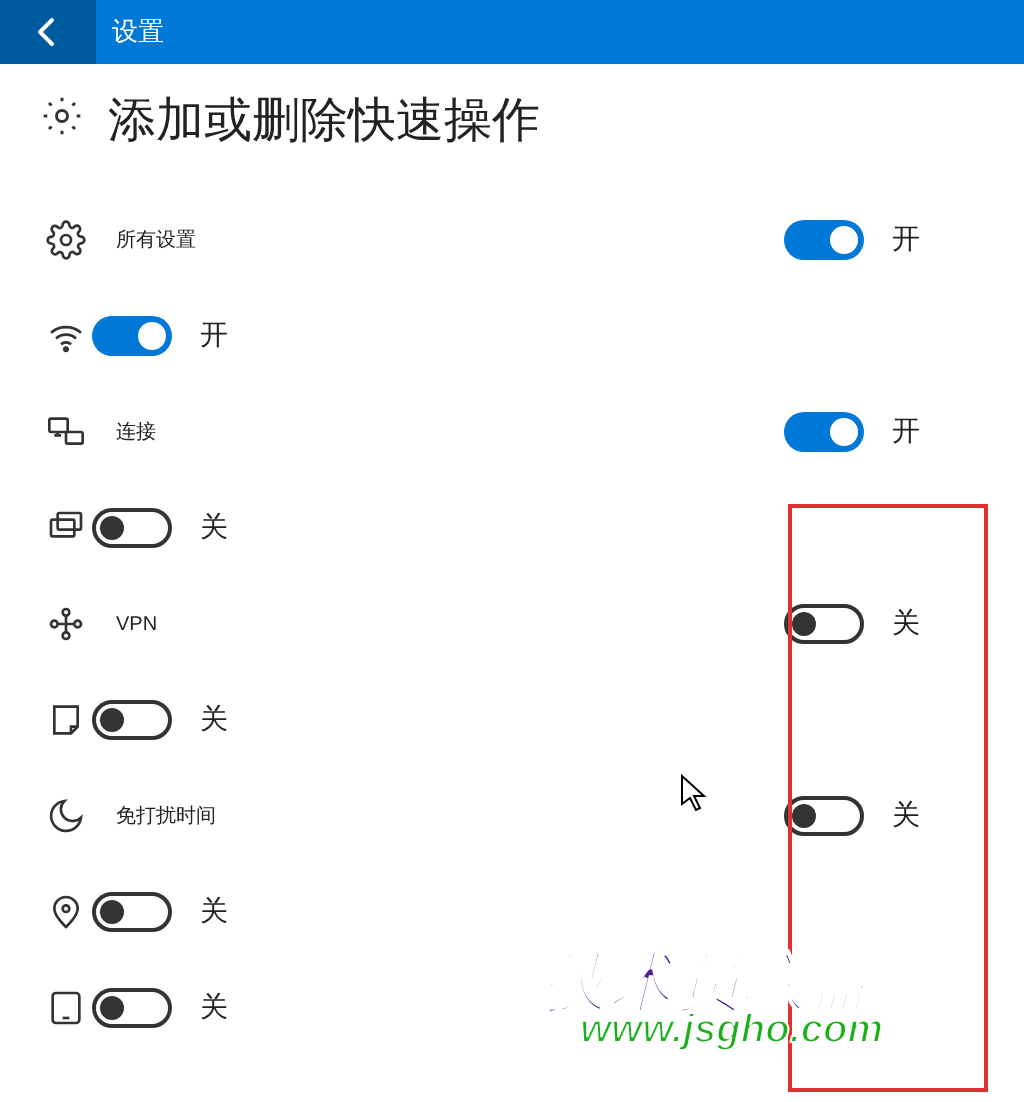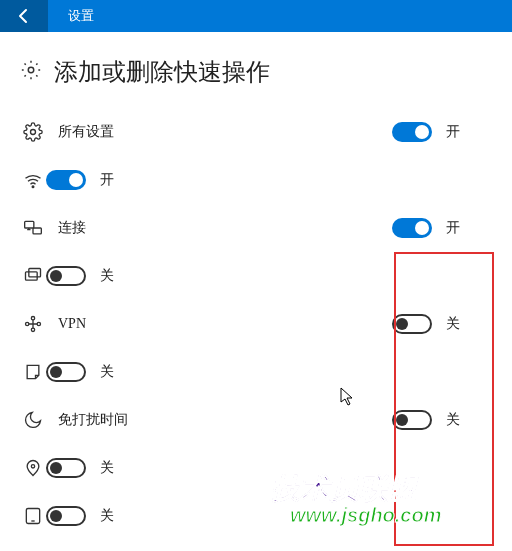--- a/index.html
+++ b/index.html
@@ -20,26 +20,25 @@
   }
   .back-btn {
     width: 48px;
     height: 32px;
     display: flex;
     align-items: center;
     justify-content: center;
     background: #005a9e;
   }
   .titlebar-text {
-    margin-left: 20px;
+    margin-left: 8px;
     font-size: 13px;
   }
   .page {
-    padding: 24px 20px 0 20px;
-    font-family: Liberation Serif, serif;
+    padding: 12px 20px 0 20px;
   }
   .page-header {
     display: flex;
     align-items: center;
     margin-bottom: 20px;
   }
   .page-header .gear {
     margin-right: 12px;
     color: #333;
   }
@@ -57,21 +56,21 @@
   .row-icon {
     width: 26px;
     display: flex;
     align-items: center;
     justify-content: center;
     color: #333;
     flex-shrink: 0;
   }
   .row-label {
     margin-left: 12px;
-    font-size: 14px;
+    font-size: 10px;
     color: #222;
     flex: 1;
   }
   .row-right {
     display: flex;
     align-items: center;
     padding-right: 26px;
   }
   .toggle {
     width: 40px;
@@ -123,21 +122,21 @@
   .cursor {
     position: absolute;
     left: 340px;
     top: 387px;
     pointer-events: none;
   }
   .watermark1 {
     position: absolute;
     left: 272px;
     top: 470px;
-    font-size: 28px;
+    font-size: 32px;
     font-weight: 800;
     font-style: italic;
     color: #4c1d95;
     -webkit-text-stroke: 1px #fff;
     letter-spacing: 1px;
     pointer-events: none;
     z-index: 10;
   }
   .watermark2 {
     position: absolute;

